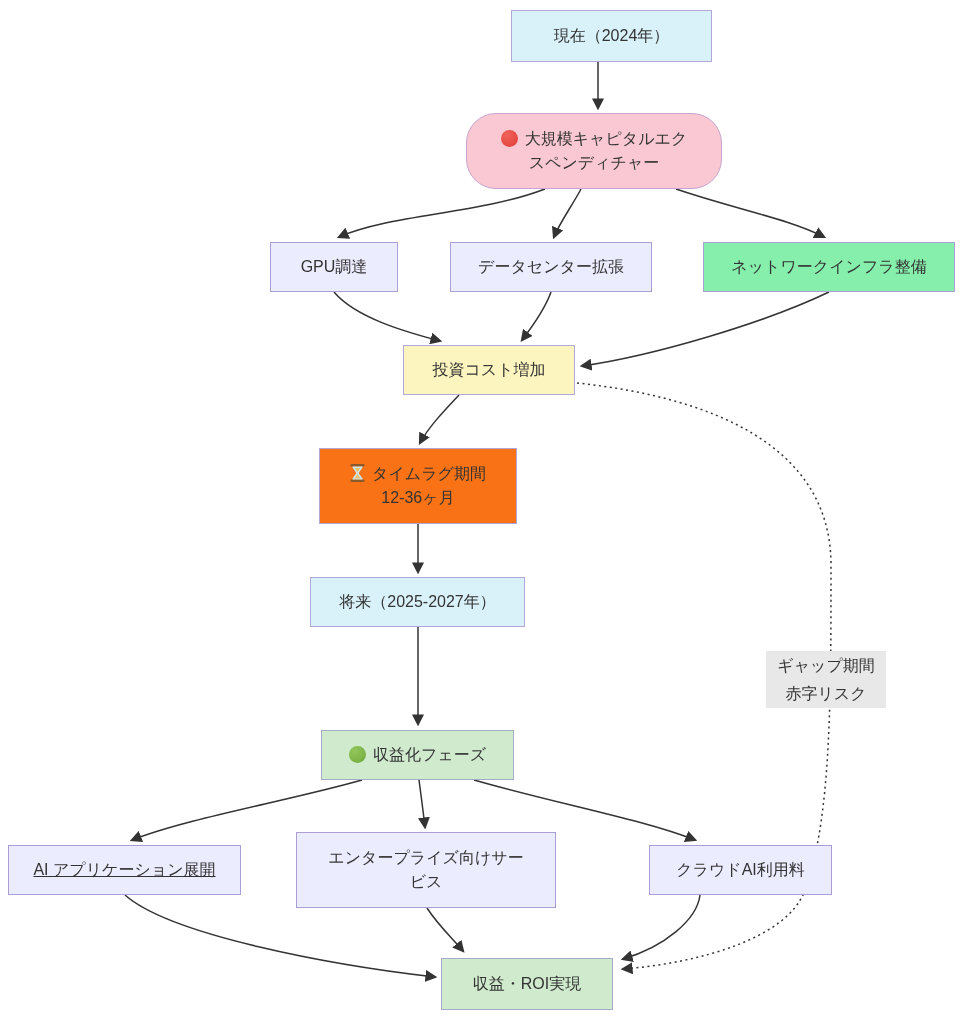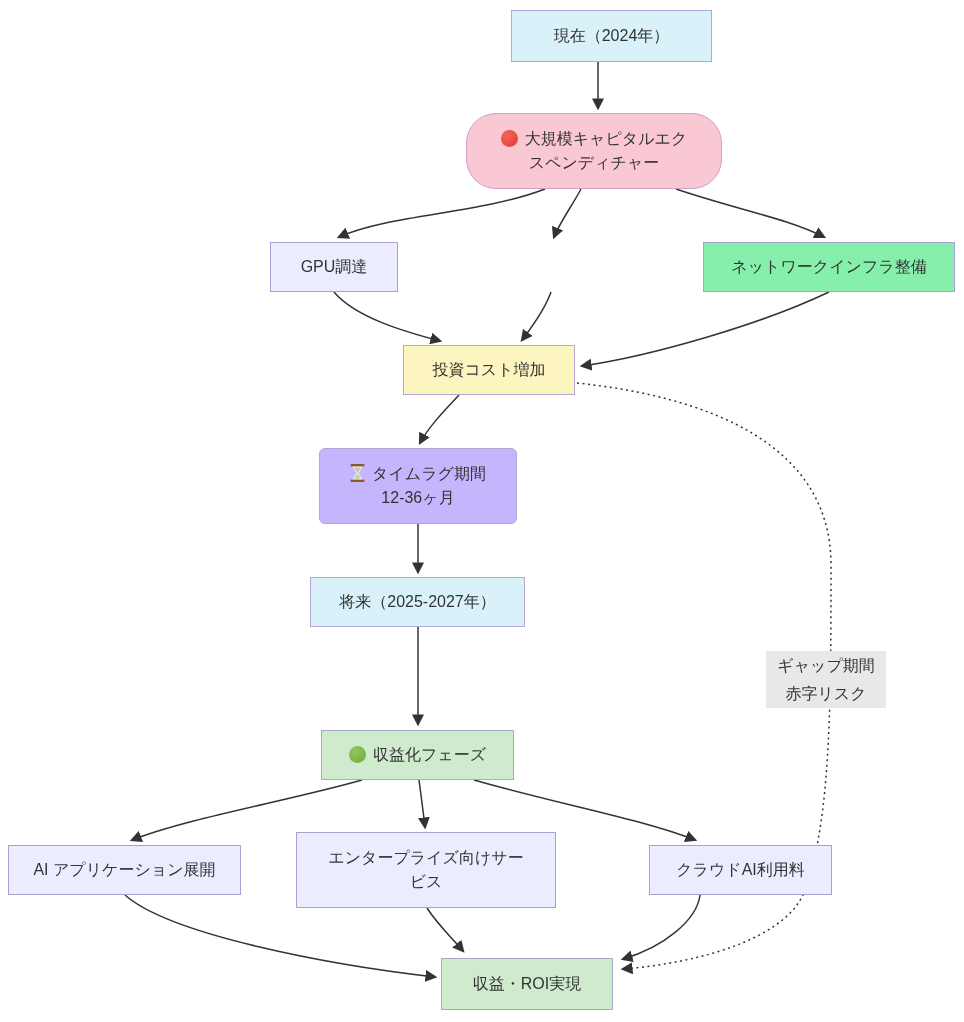--- a/index.html
+++ b/index.html
@@ -112,48 +112,51 @@
   </div>
 
   <div class="node" style="left: 466px; top: 113px; width: 256px; height: 76px; padding: 0px 32px; background: rgb(249, 200, 211); border-color: rgb(199, 163, 205); border-radius: 30px;">
     <span class="node-content"><span class="dot red"></span><span class="node-label">大規模キャピタルエクスペンディチャー</span></span>
   </div>
 
   <div class="node" style="left: 270px; top: 242px; width: 128px; height: 50px; background: rgb(236, 236, 255); border-color: rgb(171, 158, 214);">
     <span class="node-content"><span class="node-label">GPU調達</span></span>
   </div>
 
+  <div class="node" style="left: 450px; top: 242px; width: 202px; height: 50px; background: rgb(236, 236, 255); border-color: rgb(171, 158, 214);">
+    <span class="node-content"><span class="node-label">データセンター拡張</span></span>
+  </div>
 
   <div class="node" style="left: 703px; top: 242px; width: 252px; height: 50px; background: #86efac; border-color: rgb(171, 158, 214);">
     <span class="node-content"><span class="node-label">ネットワークインフラ整備</span></span>
   </div>
 
   <div class="node" style="left: 403px; top: 345px; width: 172px; height: 50px; background: rgb(252, 245, 191); border-color: rgb(178, 167, 216);">
     <span class="node-content"><span class="node-label">投資コスト増加</span></span>
   </div>
 
-  <div class="node" style="left: 319px; top: 448px; width: 198px; height: 76px; background: #c4b5fd; border-color: rgb(178, 167, 216); border-radius: 6px;">
+  <div class="node" style="left: 319px; top: 448px; width: 198px; height: 76px; background: #f97316; border-color: rgb(178, 167, 216);">
     <span class="node-content"><svg class="hourglass-svg" width="15" height="18" viewBox="0 0 15 18">
           <rect x="0.5" y="0" width="14" height="2.6" rx="1" fill="#8a5a2b"></rect>
           <rect x="0.5" y="15.4" width="14" height="2.6" rx="1" fill="#8a5a2b"></rect>
           <path d="M2.5,2.6 h10 v1 L8.6,9 12.5,14.4 v1 h-10 v-1 L6.4,9 2.5,3.6 z" fill="#cde9f5"></path>
           <path d="M4.4,4 h6.2 L7.5,8.2 z M7.5,10.2 l3.3,4.2 h-6.6 z" fill="#e7c36f"></path>
         </svg><span class="node-label">タイムラグ期間
 12-36ヶ月</span></span>
   </div>
 
   <div class="node" style="left: 310px; top: 577px; width: 215px; height: 50px; background: rgb(217, 242, 250); border-color: rgb(178, 167, 216);">
     <span class="node-content"><span class="node-label">将来（2025-2027年）</span></span>
   </div>
 
   <div class="node" style="left: 321px; top: 730px; width: 193px; height: 50px; background: rgb(207, 234, 205); border-color: rgb(163, 171, 198);">
     <span class="node-content"><span class="dot green"></span><span class="node-label">収益化フェーズ</span></span>
   </div>
 
-  <div class="node" style="left: 8px; top: 845px; width: 233px; height: 50px; background: rgb(236, 236, 255); border-color: rgb(171, 158, 214);">
+  <div class="node" style="left: 8px; top: 845px; width: 233px; height: 50px; background: rgb(236, 236, 255); border-color: rgb(171, 158, 214); text-decoration: underline;">
     <span class="node-content"><span class="node-label">AI アプリケーション展開</span></span>
   </div>
 
   <div class="node" style="left: 296px; top: 832px; width: 260px; height: 76px; padding: 0px 30px; background: rgb(236, 236, 255); border-color: rgb(171, 158, 214);">
     <span class="node-content"><span class="node-label">エンタープライズ向けサービス</span></span>
   </div>
 
   <div class="node" style="left: 609px; top: 845px; width: 183px; height: 50px; background: rgb(236, 236, 255); border-color: rgb(171, 158, 214); margin-left: 40px;">
     <span class="node-content"><span class="node-label">クラウドAI利用料</span></span>
   </div>

